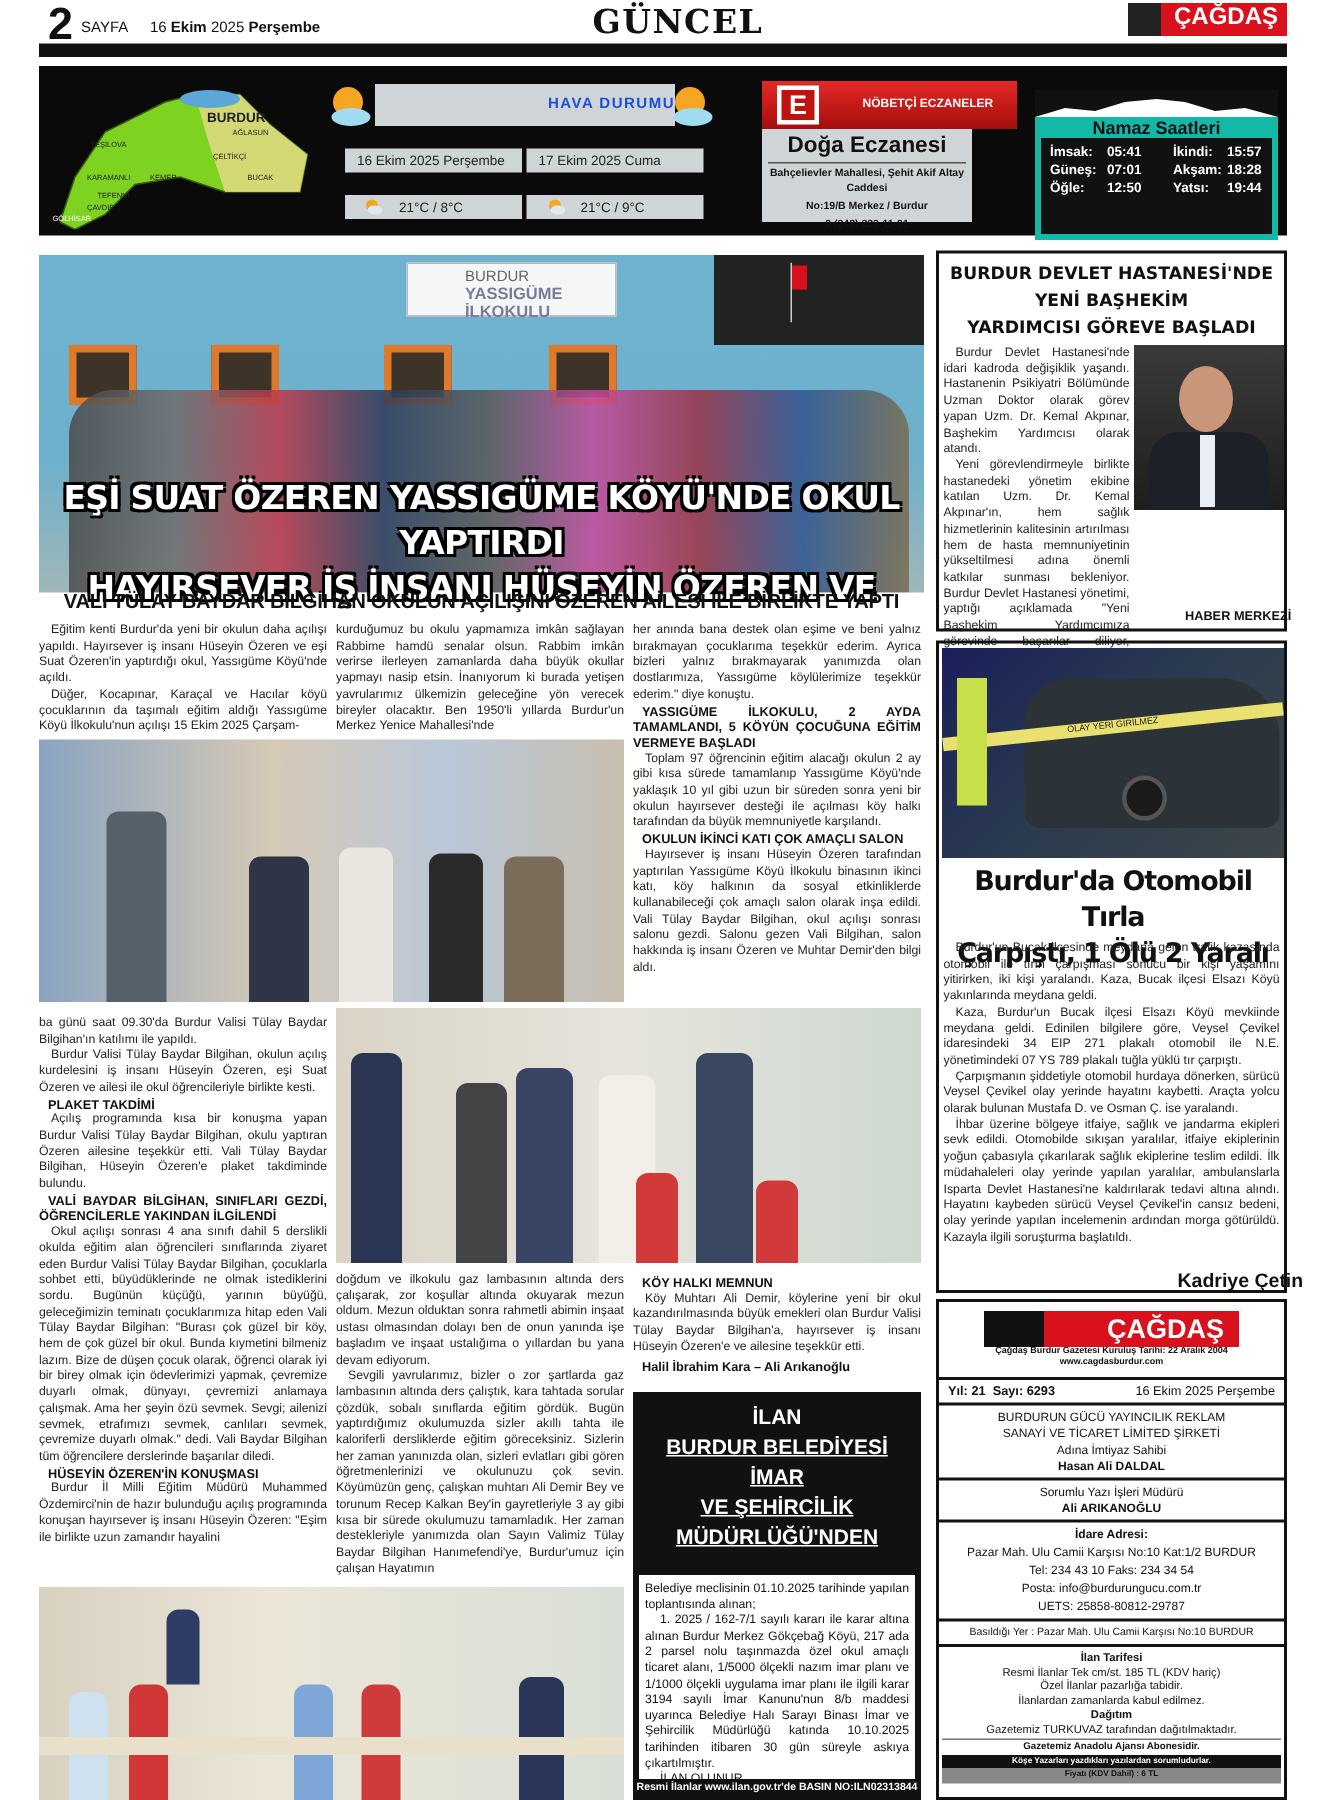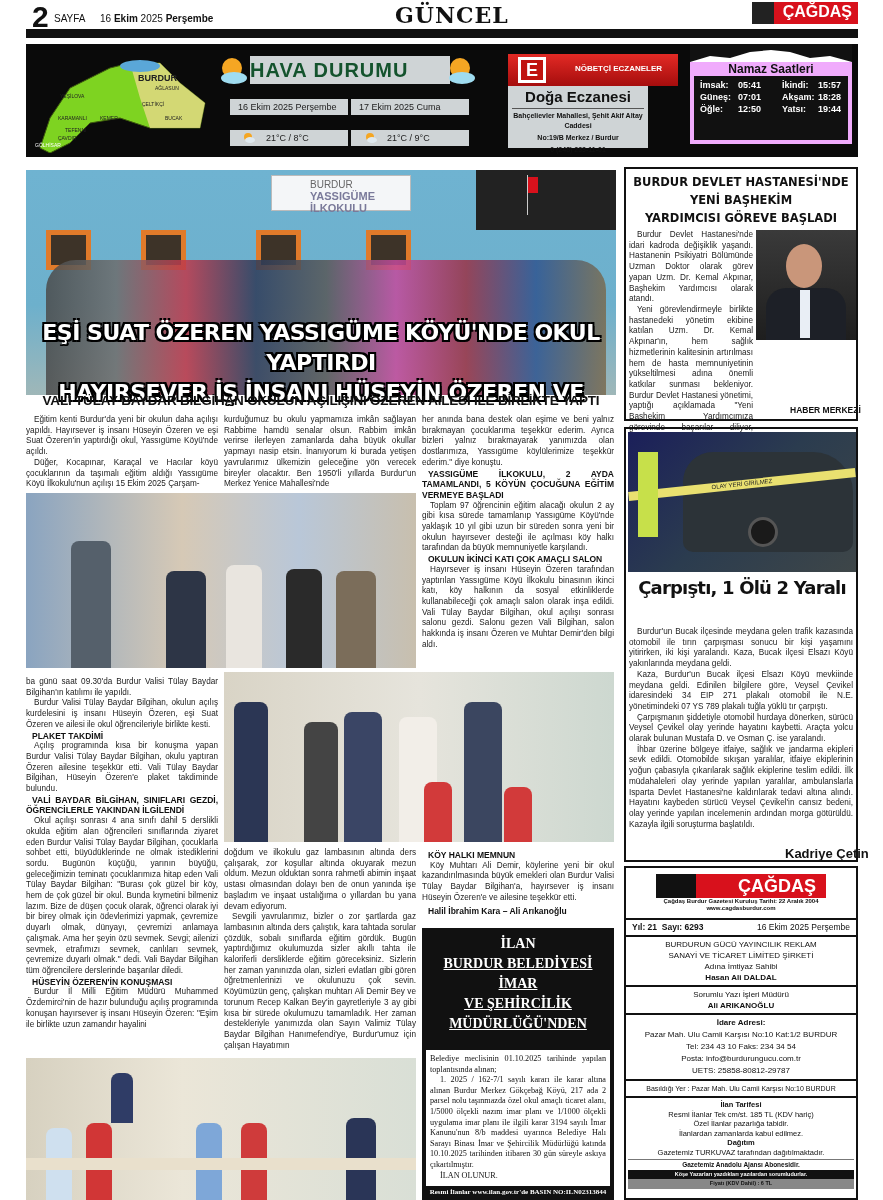--- a/index.html
+++ b/index.html
@@ -12,30 +12,30 @@
   .hdr-date { left: 100px; top: 13px; font-size: 10px; }
   .hdr-date b { font-weight: bold; }
   .section-title { left: 395px; top: 2px; font-family: "DejaVu Serif", serif; font-weight: bold; font-size: 22px; letter-spacing: 1px; }
   .logo-top { left: 752px; top: 2px; width: 106px; height: 22px; background: #d8111c; color: #fff; font-weight: bold; font-size: 16px; text-align: right; padding-right: 6px; line-height: 20px; }
   .logo-top .bw { position: absolute; left: 0; top: 0; width: 22px; height: 22px; background: #222; }
   .top-bar { left: 26px; top: 29px; width: 832px; height: 9px; background: #111; }
 
   
   .band { left: 26px; top: 44px; width: 832px; height: 113px; background: #0a0a0a; }
   .map { left: 30px; top: 48px; width: 180px; height: 105px; }
-  .weather-title { left: 250px; top: 56px; width: 200px; height: 28px; background: #cfd4d6; color: #14532d; font-weight: bold; font-size: 20px; text-align: left; line-height: 28px; letter-spacing: 1px; }
+  .weather-title { left: 250px; top: 56px; width: 200px; height: 28px; background: #cfd4d6; color: #1d4ed8; font-weight: bold; font-size: 10px; text-align: right; line-height: 28px; letter-spacing: 1px; }
   .sun { width: 36px; height: 36px; }
   .wbox { height: 16px; background: #cfd4d6; font-size: 9px; line-height: 16px; padding-left: 8px; color: #222; }
   .pharm-head { left: 508px; top: 54px; width: 170px; height: 32px; background: linear-gradient(#e32a25, #a50d0d); }
   .pharm-e { left: 518px; top: 57px; width: 28px; height: 26px; background: #c0130f; border: 3px solid #fff; color: #fff; font-weight: bold; font-size: 18px; text-align: center; line-height: 20px; }
   .pharm-label { left: 575px; top: 64px; color: #fff; font-size: 8px; font-weight: bold; }
   .pharm-body { left: 508px; top: 86px; width: 140px; height: 62px; background: #cfd4d6; text-align: center; }
   .pharm-name { font-weight: bold; font-size: 15px; line-height: 22px; border-bottom: 1px solid #555; margin: 0 4px; }
   .pharm-addr { font-size: 7px; font-weight: bold; line-height: 10px; padding-top: 2px; }
-  .namaz { left: 690px; top: 44px; width: 162px; height: 100px; background: #f0abfc; }
+  .namaz { left: 690px; top: 60px; width: 162px; height: 100px; background: #14b8a6; }
   .namaz-title { position: absolute; left: 0; top: 18px; width: 162px; text-align: center; font-size: 12px; font-weight: bold; }
   .namaz-inner { position: absolute; left: 4px; top: 32px; width: 154px; height: 64px; background: #111; color: #fff; font-size: 9px; font-weight: bold; }
   .namaz-row { position: absolute; }
 
   
   .main-photo { left: 26px; top: 170px; width: 590px; height: 225px; background: linear-gradient(#6fb3d1 0%, #6db0cc 60%, #9fb7b8 100%); overflow: hidden; }
   .school-sign { position: absolute; left: 245px; top: 5px; width: 140px; height: 36px; background: #f4f6f8; border: 1px solid #bbb; font-size: 10px; color: #666; padding: 3px 0 0 38px; }
   .school-sign b { display: block; font-size: 11px; color: #7a7a9a; }
   .window { position: absolute; top: 60px; width: 45px; height: 40px; background: #3d3328; border: 5px solid #e07a2a; }
   .people { position: absolute; left: 20px; top: 90px; width: 560px; height: 135px; background: linear-gradient(90deg,#4a4a4a,#6d6d6d,#c0384a,#2e3b59,#585858,#c44a9d,#9b3246,#2f5590,#7a6b4f); opacity: 0.85; border-radius: 30px 30px 0 0; }
@@ -59,21 +59,21 @@
   .hosp-photo { left: 756px; top: 230px; width: 100px; height: 110px; background: linear-gradient(#3a3a3a,#1e1e1e); }
   .crash-photo { left: 628px; top: 432px; width: 228px; height: 140px; background: linear-gradient(135deg,#1b1f5a,#2b3c4f 50%,#3e4648); }
   .crash-title { left: 626px; top: 576px; width: 232px; text-align: center; font-weight: bold; font-size: 18px; line-height: 24px; font-family: "DejaVu Sans", sans-serif; letter-spacing: -0.8px; }
 
   .imprint { left: 624px; top: 866px; width: 234px; height: 334px; border: 2px solid #111; }
   .imp-sec { border-bottom: 2px solid #111; text-align: center; font-size: 8px; line-height: 11px; padding: 2px; }
   .imp-logo { width: 170px; height: 24px; margin: 4px auto 0; background: #d8111c; color: #fff; font-weight: bold; font-size: 18px; line-height: 24px; position: relative; text-align: right; padding-right: 10px; }
   .imp-logo .bw { position: absolute; left: 0; top: 0; width: 40px; height: 24px; background: #111; }
 
   
-  .ilan { left: 422px; top: 928px; width: 192px; height: 272px; background: #111; font-family: Liberation Serif, serif; }
+  .ilan { left: 422px; top: 928px; width: 192px; height: 272px; background: #111; }
   .ilan-title { color: #fff; text-align: center; font-weight: bold; font-size: 14px; line-height: 20px; padding-top: 6px; }
   .ilan-title .u { text-decoration: underline; }
   .ilan-body { position: absolute; left: 4px; top: 122px; width: 184px; height: 136px; background: #fff; font-size: 8.2px; line-height: 10.6px; padding: 4px; text-align: justify; }
   .ilan-foot { position: absolute; left: 0; top: 260px; width: 192px; color: #fff; font-size: 7px; font-weight: bold; text-align: center; }
 </style>
 </head>
 <body>
 
 <div class="abs page-num">2</div>
 <div class="abs sayfa">SAYFA</div>
@@ -284,20 +284,21 @@
 <div class="abs" style="left:790px;top:405px;font-size:8.5px;font-weight:bold;">HABER MERKEZİ</div>
 
 <div class="abs box" style="left:624px;top:427px;width:234px;height:435px;"></div>
 <div class="abs crash-photo">
   <div style="position:absolute;left:55px;top:20px;width:170px;height:100px;background:#2c3338;border-radius:30px 40px 10px 10px;"></div>
   <div style="position:absolute;left:120px;top:85px;width:30px;height:30px;border-radius:50%;background:#1a1a1a;border:3px solid #555;"></div>
   <div style="position:absolute;left:0;top:48px;width:228px;height:9px;background:#e9e070;transform:rotate(-6deg);font-size:6px;color:#222;text-align:center;line-height:9px;">OLAY YERİ GİRİLMEZ</div>
   <div style="position:absolute;left:10px;top:20px;width:20px;height:85px;background:#c7e04a;"></div>
 </div>
 <div class="abs crash-title">
+  <div>Burdur'da Otomobil Tırla</div>
   <div>Çarpıştı, 1 Ölü 2 Yaralı</div>
 </div>
 <div class="abs col" style="left:629px;top:627px;width:224px;">
   <p>Burdur'un Bucak ilçesinde meydana gelen trafik kazasında otomobil ile tırın çarpışması sonucu bir kişi yaşamını yitirirken, iki kişi yaralandı. Kaza, Bucak ilçesi Elsazı Köyü yakınlarında meydana geldi.</p>
   <p>Kaza, Burdur'un Bucak ilçesi Elsazı Köyü mevkiinde meydana geldi. Edinilen bilgilere göre, Veysel Çevikel idaresindeki 34 EIP 271 plakalı otomobil ile N.E. yönetimindeki 07 YS 789 plakalı tuğla yüklü tır çarpıştı.</p>
   <p>Çarpışmanın şiddetiyle otomobil hurdaya dönerken, sürücü Veysel Çevikel olay yerinde hayatını kaybetti. Araçta yolcu olarak bulunan Mustafa D. ve Osman Ç. ise yaralandı.</p>
   <p>İhbar üzerine bölgeye itfaiye, sağlık ve jandarma ekipleri sevk edildi. Otomobilde sıkışan yaralılar, itfaiye ekiplerinin yoğun çabasıyla çıkarılarak sağlık ekiplerine teslim edildi. İlk müdahaleleri olay yerinde yapılan yaralılar, ambulanslarla Isparta Devlet Hastanesi'ne kaldırılarak tedavi altına alındı. Hayatını kaybeden sürücü Veysel Çevikel'in cansız bedeni, olay yerinde yapılan incelemenin ardından morga götürüldü. Kazayla ilgili soruşturma başlatıldı.</p>
 </div>
 <div class="abs" style="left:785px;top:846px;font-size:13px;font-weight:bold;">Kadriye Çetin</div>
 

